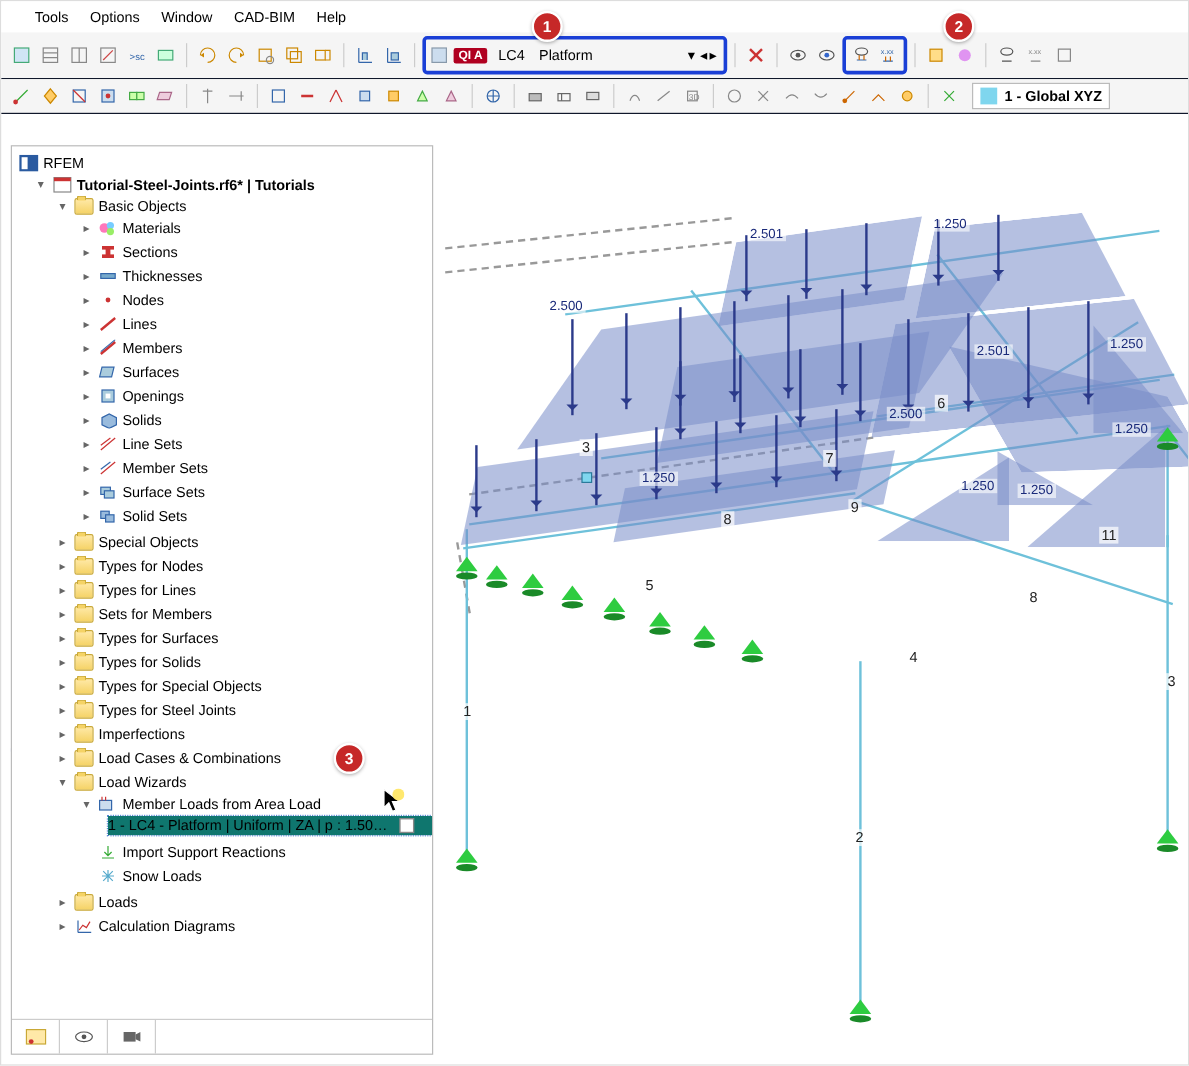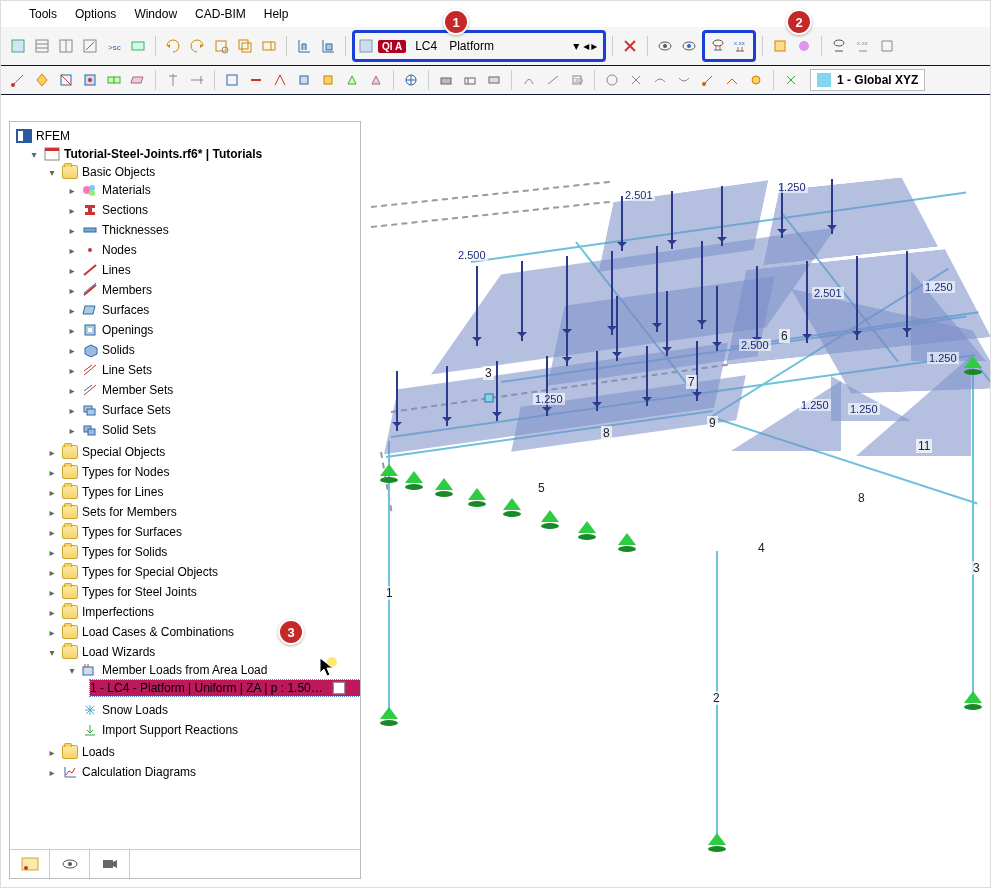--- a/index.html
+++ b/index.html
@@ -19,21 +19,21 @@
 .toolbar-highlight2 { border: 3px solid #1a3fd6; border-radius: 4px; height: 32px; display: inline-flex; align-items: center; padding: 0 2px; }
 .right-combo { display: flex; align-items: center; border: 1px solid #bbb; background: #fff; height: 22px; padding: 0 6px; margin-left: 6px; font-weight: bold; }
 .right-combo .swatch { width: 14px; height: 14px; background: #7fd6ee; margin-right: 6px; }
 .navigator { position: absolute; left: 8px; top: 120px; width: 352px; height: 758px; border: 1px solid #bbb; background: #fff; display: flex; flex-direction: column; z-index: 10; }
 .nav-header { display: flex; align-items: center; justify-content: space-between; padding: 6px 10px; border-bottom: 1px solid #ccc; background: #fafafa; }
 .nav-close { width: 18px; height: 18px; background: #b33; color: #fff; display: flex; align-items: center; justify-content: center; font-size: 12px; line-height: 1; }
 .nav-body { flex: 1; overflow: auto; padding: 4px 0; }
 .tree ul { list-style: none; }
 .tree li { padding: 2px 0 2px 0; white-space: nowrap; }
 .tree .row { display: flex; align-items: center; gap: 4px; padding: 1px 0; }
-.tree .row.selected { background: #be185d; outline: 1px dotted #5a8ad6; }
+.tree .row.selected { background: #0f766e; outline: 1px dotted #5a8ad6; }
 .exp { width: 12px; height: 12px; display: inline-flex; align-items: center; justify-content: center; font-size: 10px; color: #666; cursor: default; }
 .sp { display: inline-block; }
 .fld { width: 16px; height: 14px; background: linear-gradient(#ffe9a8,#f5d366); border: 1px solid #c9a836; border-radius: 2px; position: relative; }
 .fld:before { content: ""; position: absolute; top: -3px; left: 1px; width: 6px; height: 3px; background: #f5d366; border: 1px solid #c9a836; border-bottom: none; border-radius: 2px 2px 0 0; }
 .nico { width: 16px; height: 14px; display: inline-flex; align-items: center; justify-content: center; }
 .nav-footer { display: flex; border-top: 1px solid #ccc; }
 .nav-footer .ftab { width: 40px; height: 28px; display: flex; align-items: center; justify-content: center; border-right: 1px solid #ccc; }
 .viewport { position: absolute; left: 360px; top: 110px; right: 2px; bottom: 2px; background: #fff; }
 .load-plane { position: absolute; background: rgba(120,140,200,.55); }
 .load-arrow { position: absolute; width: 2px; background: #2b3a8a; }
@@ -704,36 +704,36 @@
                       </li>
                     </ul>
                   </li>
                 </ul>
                 <ul style="padding-left:20px" id="wizard-children">
                     <li>
                       <div class="row">
                         <span class="sp" style="width:12px"></span>
                         <span class="nico">
                           <svg viewBox="0 0 16 14">
-                            <path d="M8 2 l0 10 M3 7 l10 0 M4 3 l8 8 M4 11 l8 -8" stroke="#5ac" stroke-width="1"></path>
-                          </svg>
-                        </span>
-                        <span>Snow Loads</span>
-                      </div>
-                    </li>
-                    <li>
-                      <div class="row">
-                        <span class="sp" style="width:12px"></span>
-                        <span class="nico">
-                          <svg viewBox="0 0 16 14">
                             <path d="M8 2 l0 8 M5 7 l3 3 l3 -3" stroke="#3a3" fill="none"></path>
                             <line x1="3" y1="12" x2="13" y2="12" stroke="#3a3"></line>
                           </svg>
                         </span>
                         <span>Import Support Reactions</span>
+                      </div>
+                    </li>
+                    <li>
+                      <div class="row">
+                        <span class="sp" style="width:12px"></span>
+                        <span class="nico">
+                          <svg viewBox="0 0 16 14">
+                            <path d="M8 2 l0 10 M3 7 l10 0 M4 3 l8 8 M4 11 l8 -8" stroke="#5ac" stroke-width="1"></path>
+                          </svg>
+                        </span>
+                        <span>Snow Loads</span>
                       </div>
                     </li>
                   </ul>
               </li>
             </ul>
 
             <ul style="padding-left:18px" id="folders2">
                 <li>
                   <div class="row">
                     <span class="exp">▸</span>

